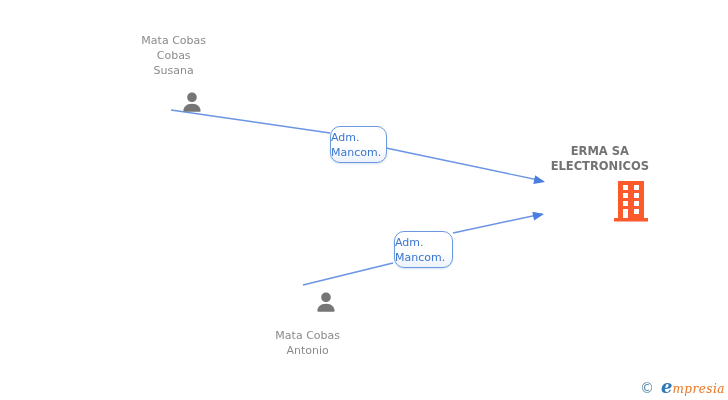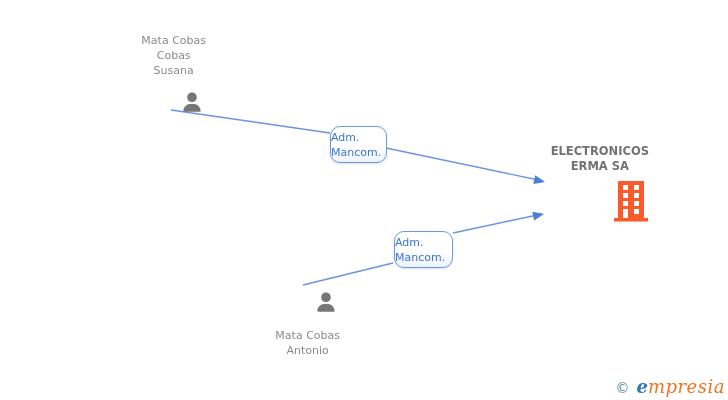--- a/index.html
+++ b/index.html
@@ -76,21 +76,21 @@
   }
   .brand .e {
     color: #3077b5;
     font-style: italic;
     font-weight: bold;
     font-size: 18px;
   }
   .brand .rest {
     color: #ee7420;
     font-style: italic;
-    font-size: 18px;
+    font-size: 12px;
     letter-spacing: 0.5px;
   }
 </style>
 </head>
 <body>
 
 <div class="canvas">
 
   <svg class="edges" viewBox="0 0 728 400">
     <line x1="171" y1="110" x2="330" y2="133" stroke="#6a94e4" stroke-width="1.4"></line>
@@ -121,22 +121,22 @@
       </svg>
     </div>
     <div class="node-label">
       <span>Mata Cobas</span>
       <span>Antonio</span>
     </div>
   </div>
 
   <div class="node company pos-company">
     <div class="node-label">
+      <span>ERMA SA</span>
       <span>ELECTRONICOS</span>
-      <span>ERMA SA</span>
     </div>
     <div class="icon-wrap">
       <svg width="36" height="44" viewBox="0 0 36 44">
         <rect x="5" y="1" width="26" height="37.5" fill="#fa5a2c"></rect>
         <rect x="1" y="38" width="34" height="3.5" fill="#fa5a2c"></rect>
         <rect x="10" y="5" width="5" height="5" fill="#ffffff"></rect>
         <rect x="21" y="5" width="5" height="5" fill="#ffffff"></rect>
         <rect x="10" y="13" width="5" height="5" fill="#ffffff"></rect>
         <rect x="21" y="13" width="5" height="5" fill="#ffffff"></rect>
         <rect x="10" y="21" width="5" height="5" fill="#ffffff"></rect>

